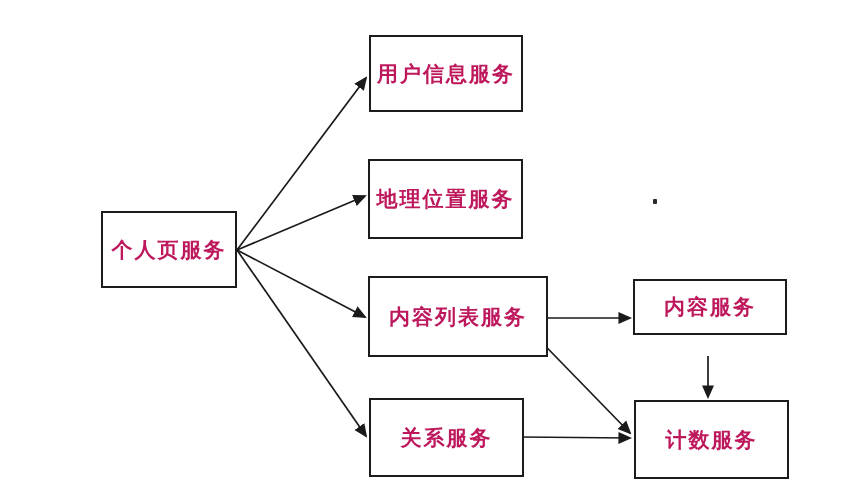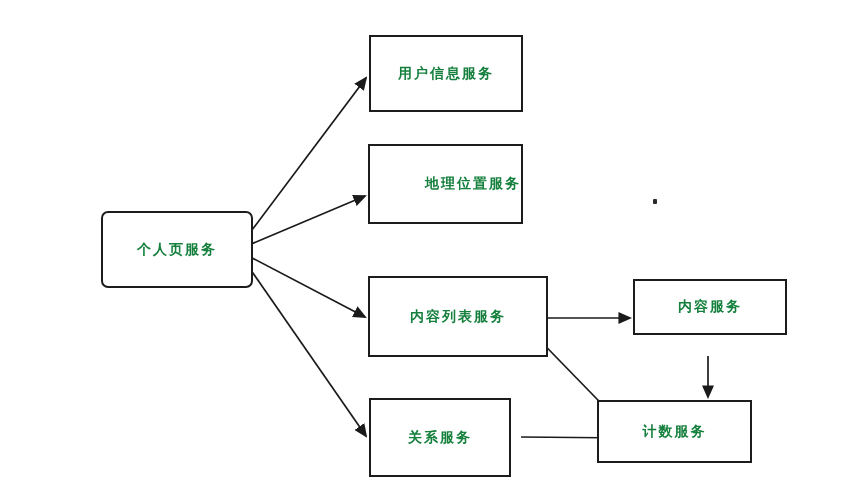--- a/index.html
+++ b/index.html
@@ -26,24 +26,24 @@
   .node {
     position: absolute;
     box-sizing: border-box;
     border: 2px solid #1c1c1c;
     background: #ffffff;
     display: flex;
     align-items: center;
     justify-content: center;
   }
   .node span {
-    font-size: 14px;
+    font-size: 21px;
     font-weight: 600;
     letter-spacing: 2px;
-    color: #15803d;
+    color: #be185d;
     white-space: nowrap;
   }
   .artifact-dot {
     position: absolute;
     background: #2a2a2a;
     border-radius: 1px;
   }
 </style>
 </head>
 <body>
@@ -60,36 +60,36 @@
         <line x1="237" y1="250" x2="365" y2="196" stroke="#1a1a1a" stroke-width="1.7" marker-end="url(#arrowhead)"></line>
         <line x1="237" y1="250" x2="365" y2="317" stroke="#1a1a1a" stroke-width="1.7" marker-end="url(#arrowhead)"></line>
         <line x1="237" y1="250" x2="366" y2="436" stroke="#1a1a1a" stroke-width="1.7" marker-end="url(#arrowhead)"></line>
         <line x1="521" y1="318" x2="630" y2="318" stroke="#1a1a1a" stroke-width="1.7" marker-end="url(#arrowhead)"></line>
         <line x1="521" y1="321" x2="630" y2="433" stroke="#1a1a1a" stroke-width="1.7" marker-end="url(#arrowhead)"></line>
         <line x1="521" y1="437" x2="630" y2="438" stroke="#1a1a1a" stroke-width="1.7" marker-end="url(#arrowhead)"></line>
         <line x1="708" y1="356" x2="708" y2="397" stroke="#1a1a1a" stroke-width="1.7" marker-end="url(#arrowhead)"></line>
       </g>
   </svg>
   <div>
-      <div class="node" style="left: 101px; top: 211px; width: 152px; height: 77px; border-radius: 7px;">
+      <div class="node" style="left: 101px; top: 211px; width: 136px; height: 77px;">
         <span>个人页服务</span>
       </div>
       <div class="node" style="left: 369px; top: 35px; width: 154px; height: 77px;">
         <span>用户信息服务</span>
       </div>
-      <div class="node" style="left: 368px; top: 144px; width: 155px; height: 80px; justify-content: flex-end;">
+      <div class="node" style="left: 368px; top: 159px; width: 155px; height: 80px;">
         <span>地理位置服务</span>
       </div>
       <div class="node" style="left: 368px; top: 276px; width: 180px; height: 81px;">
         <span>内容列表服务</span>
       </div>
-      <div class="node" style="left: 369px; top: 398px; width: 142px; height: 79px;">
+      <div class="node" style="left: 369px; top: 398px; width: 155px; height: 79px;">
         <span>关系服务</span>
       </div>
       <div class="node" style="left: 633px; top: 279px; width: 154px; height: 56px;">
         <span>内容服务</span>
       </div>
-      <div class="node" style="left: 597px; top: 400px; width: 155px; height: 63px;">
+      <div class="node" style="left: 634px; top: 400px; width: 155px; height: 79px;">
         <span>计数服务</span>
       </div>
     </div>
 <div class="artifact-dot" style="left: 653px; top: 199px; width: 4px; height: 5px;"></div>
   </div>
 
 </body></html>

